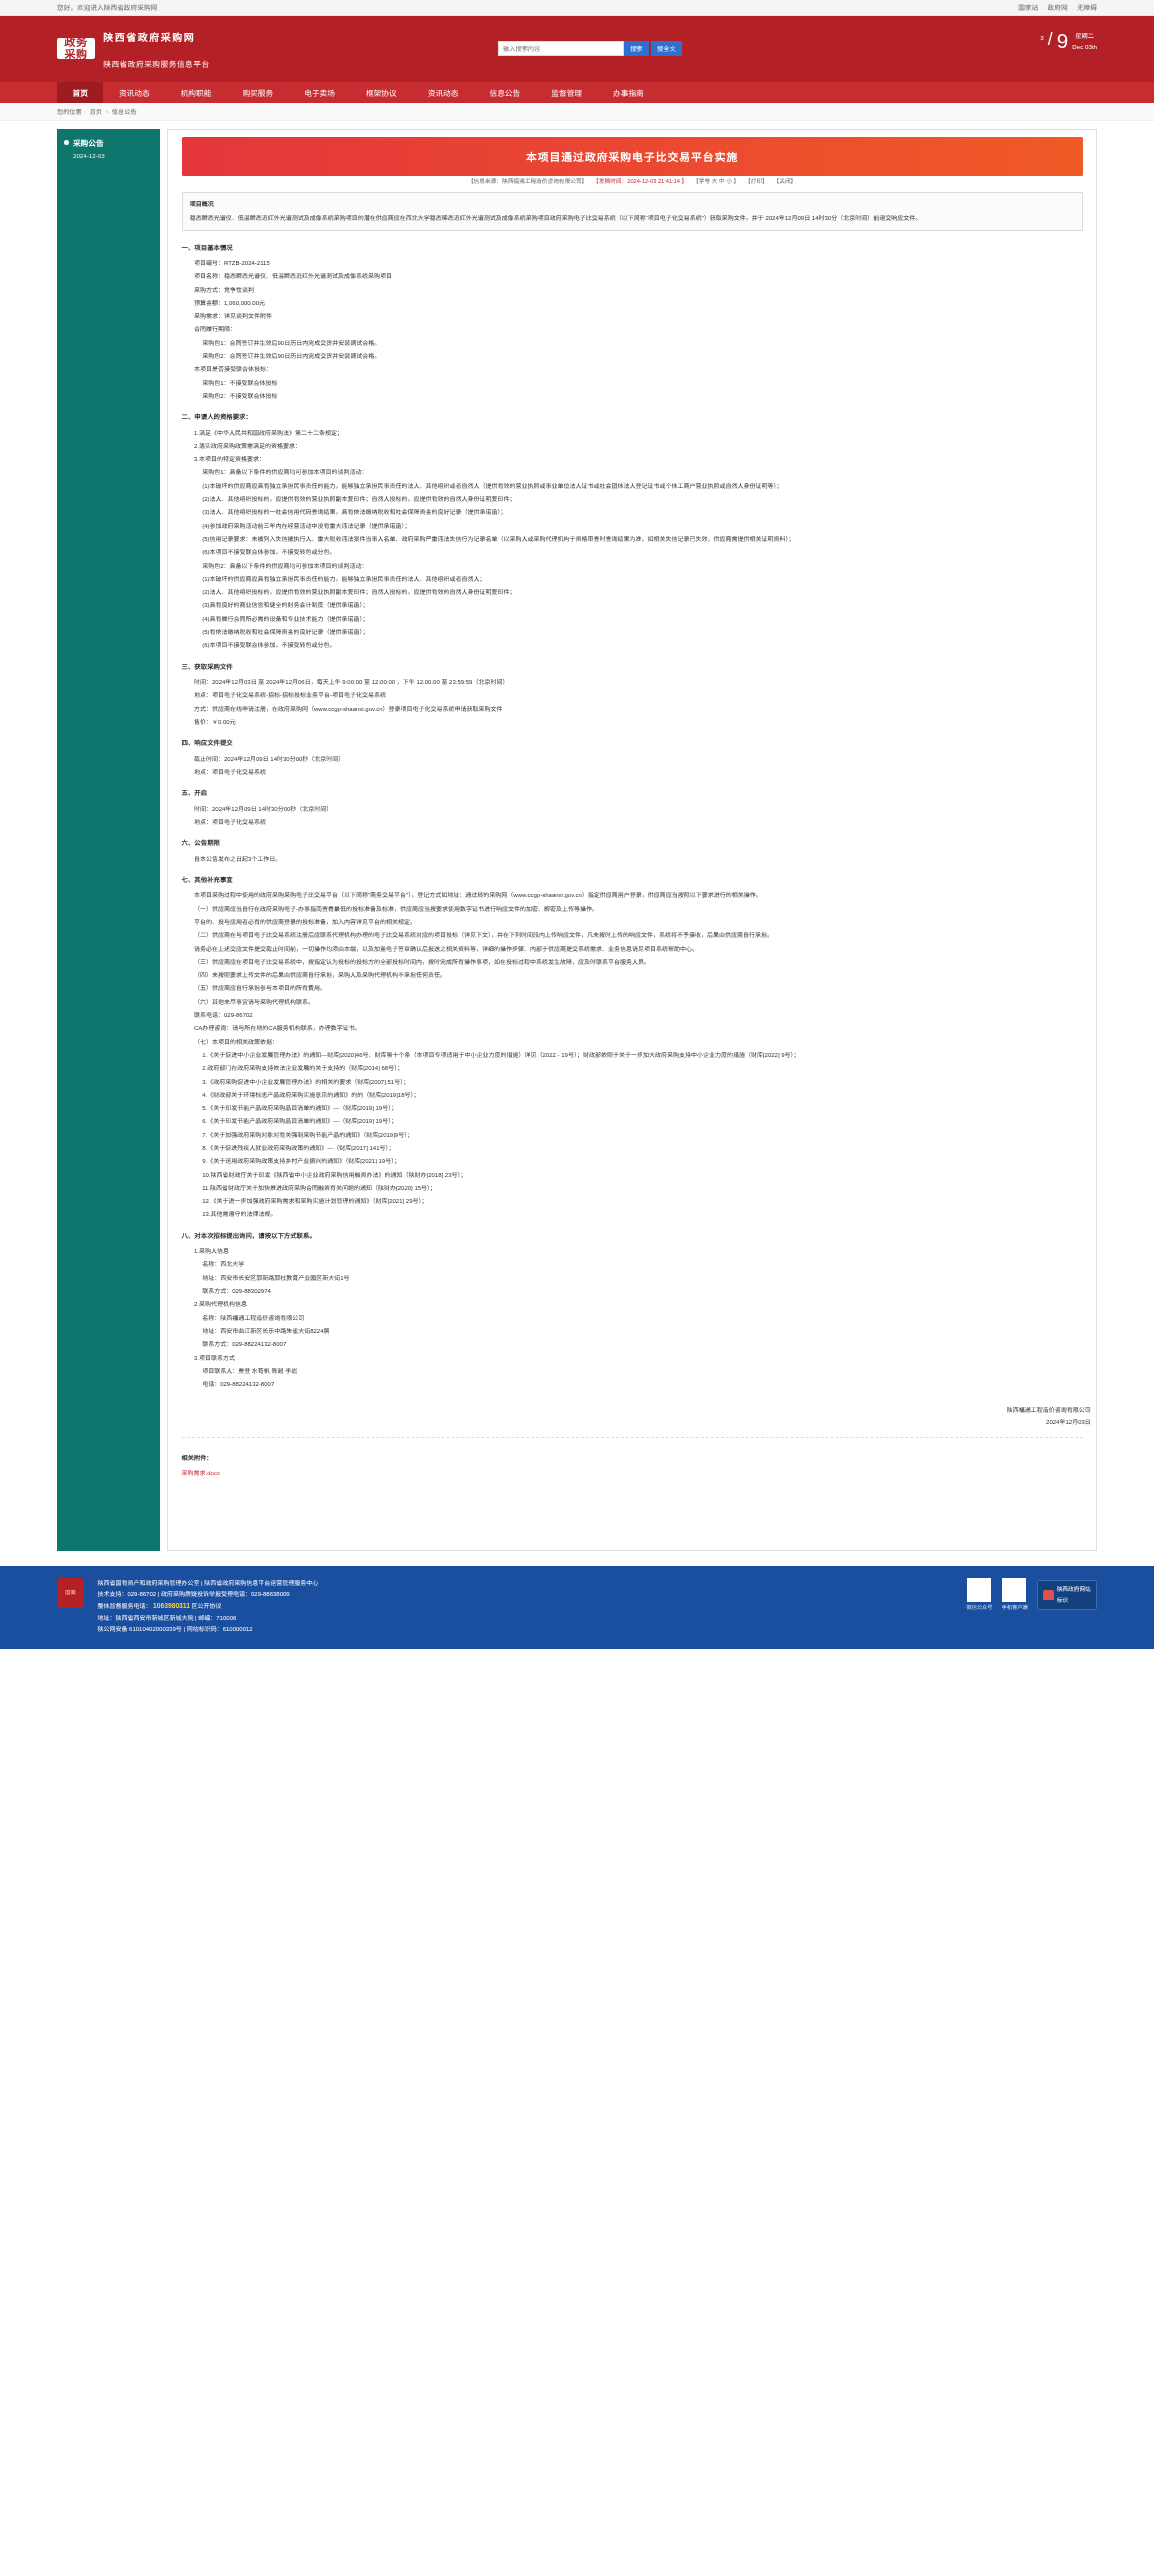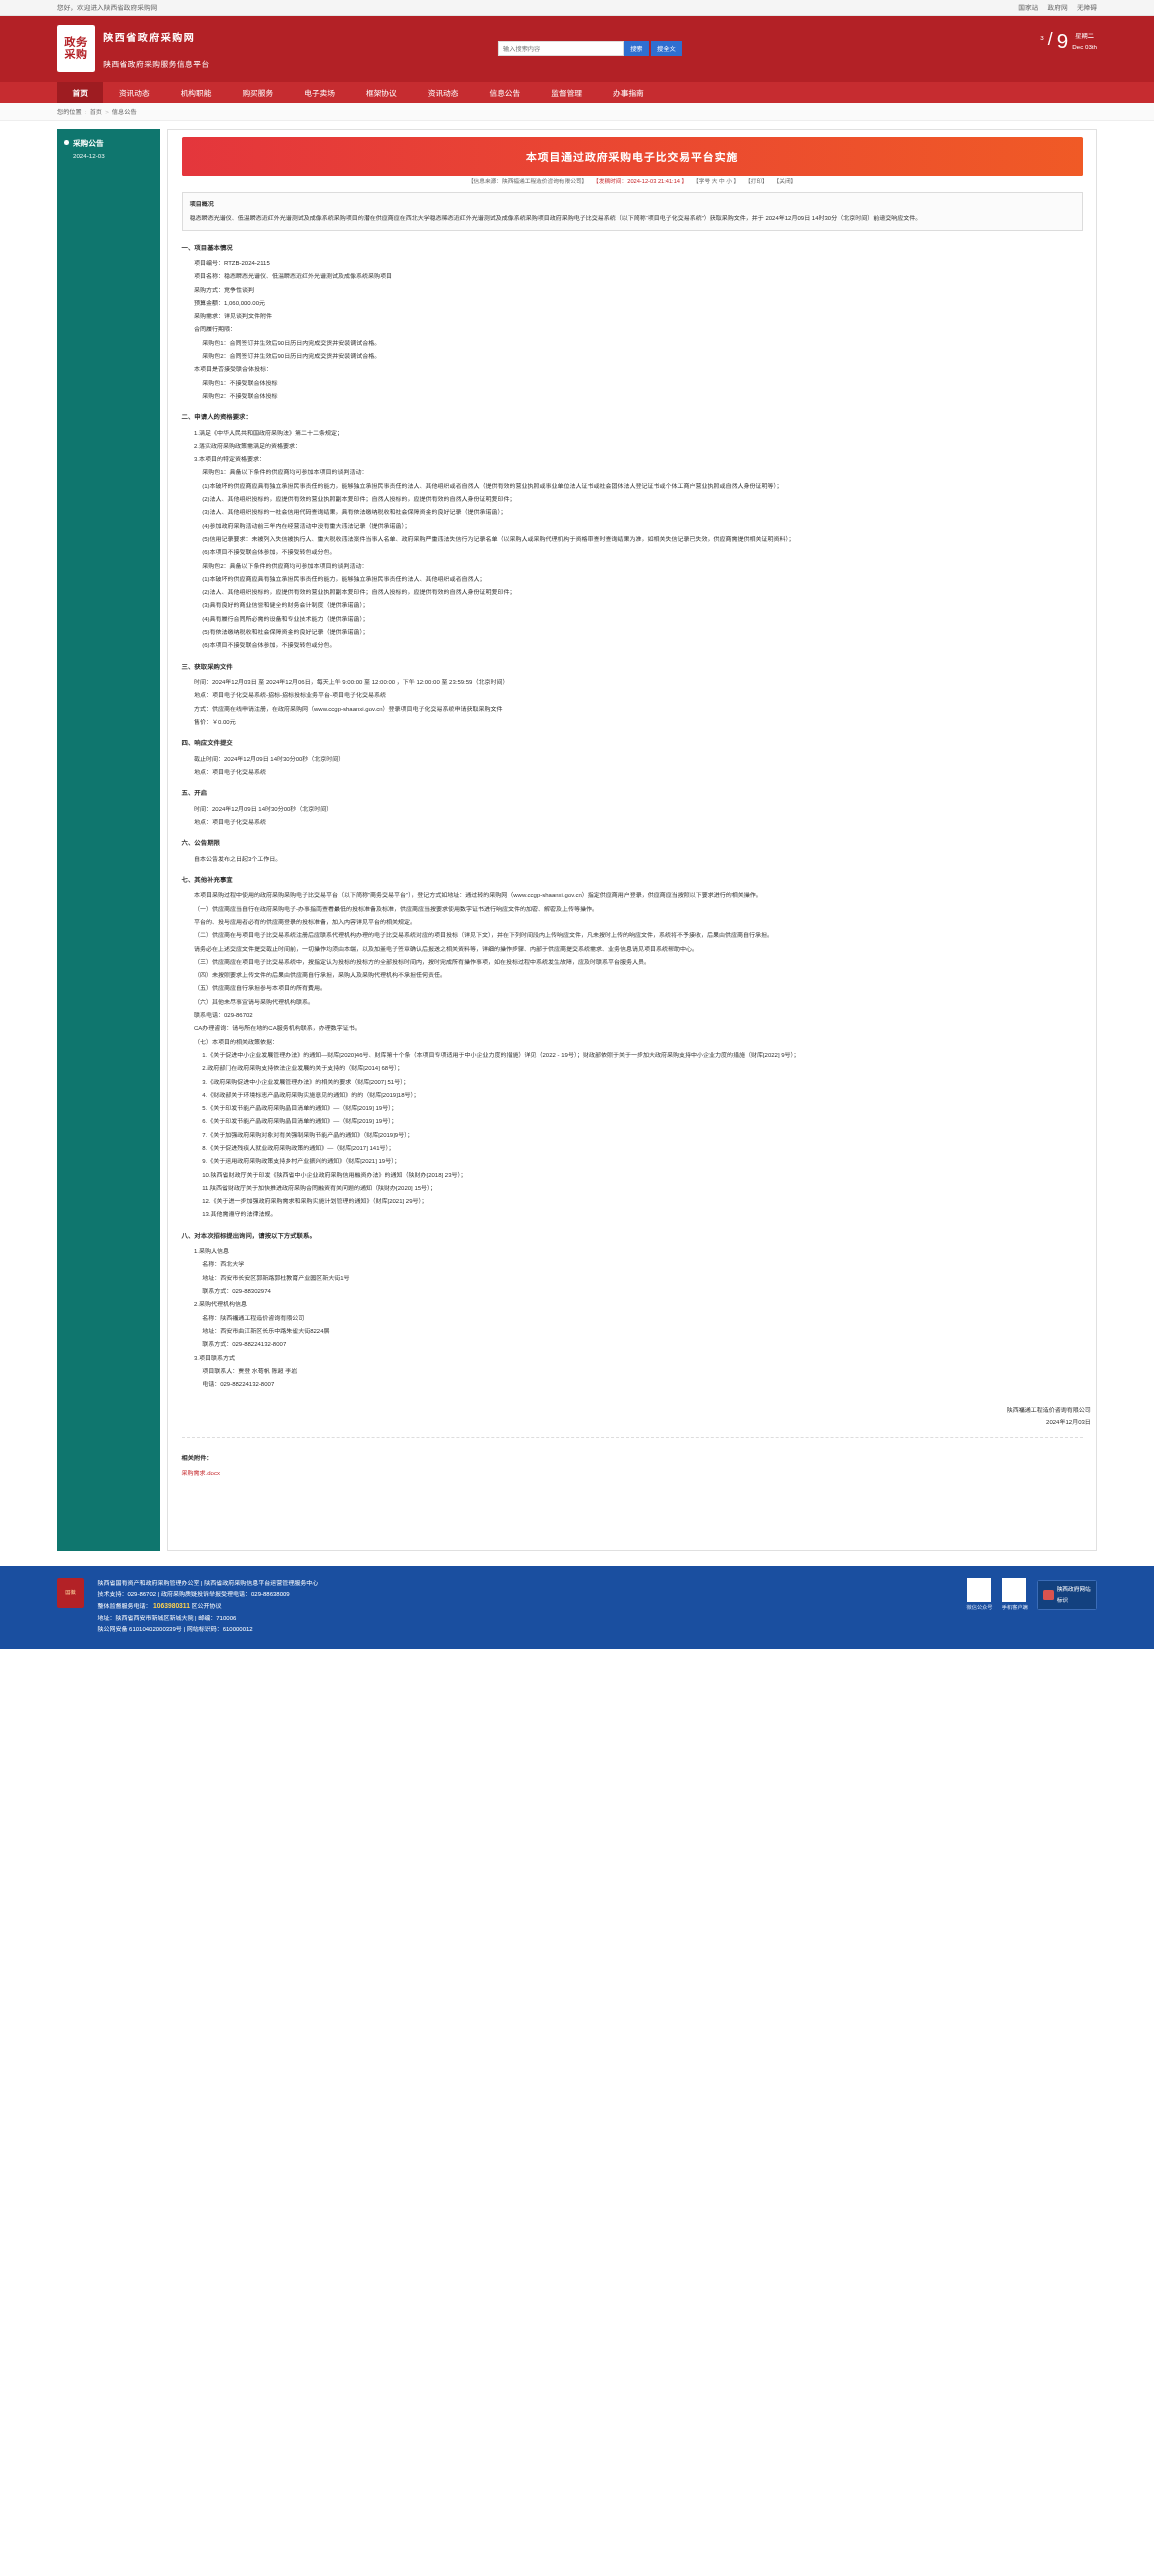--- a/index.html
+++ b/index.html
@@ -31,21 +31,21 @@
   
   .header {
     background: #b32126;
     height: 66px;
     display:flex; align-items:center;
     padding: 0 57px;
     position:relative;
   }
   .logo-block { display:flex; align-items:center; gap:8.2px; }
   .logo-mark {
-    width: 38px; height:47px;
+    width: 38px; height:21px;
     background:#fff;
     border-radius:2.1px;
     display:flex; flex-direction:column;
     align-items:center; justify-content:center;
     color:#b32126; font-weight:bold;
     line-height:1.05;
     font-size:11.3px;
     letter-spacing:0.5px;
   }
   .logo-mark small{ font-size:11px; display:block; }

